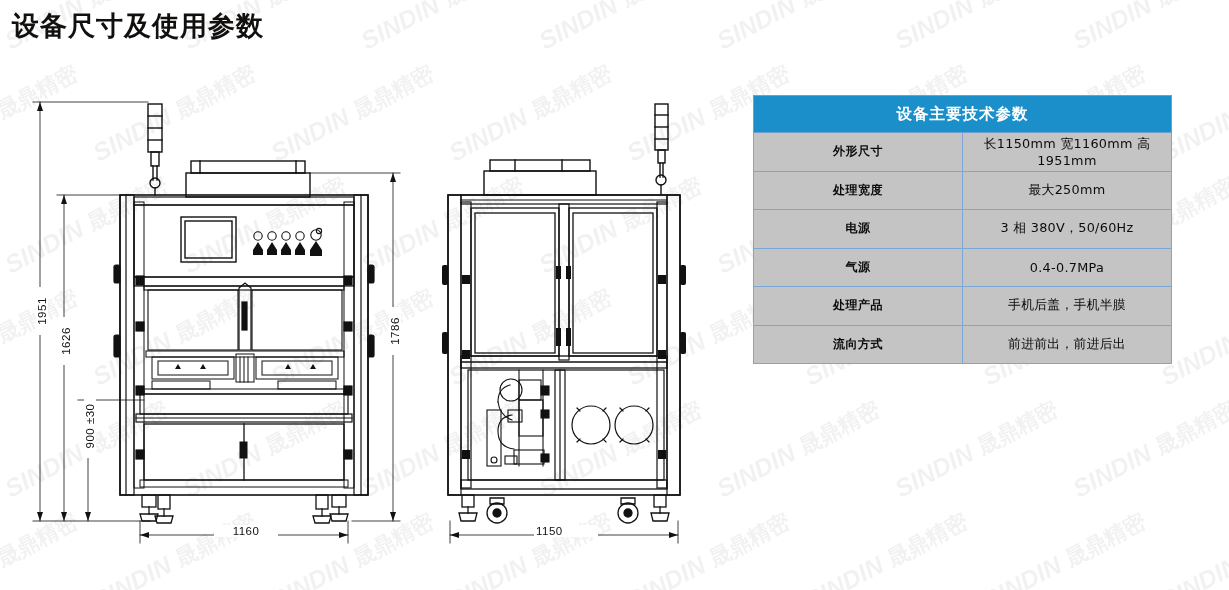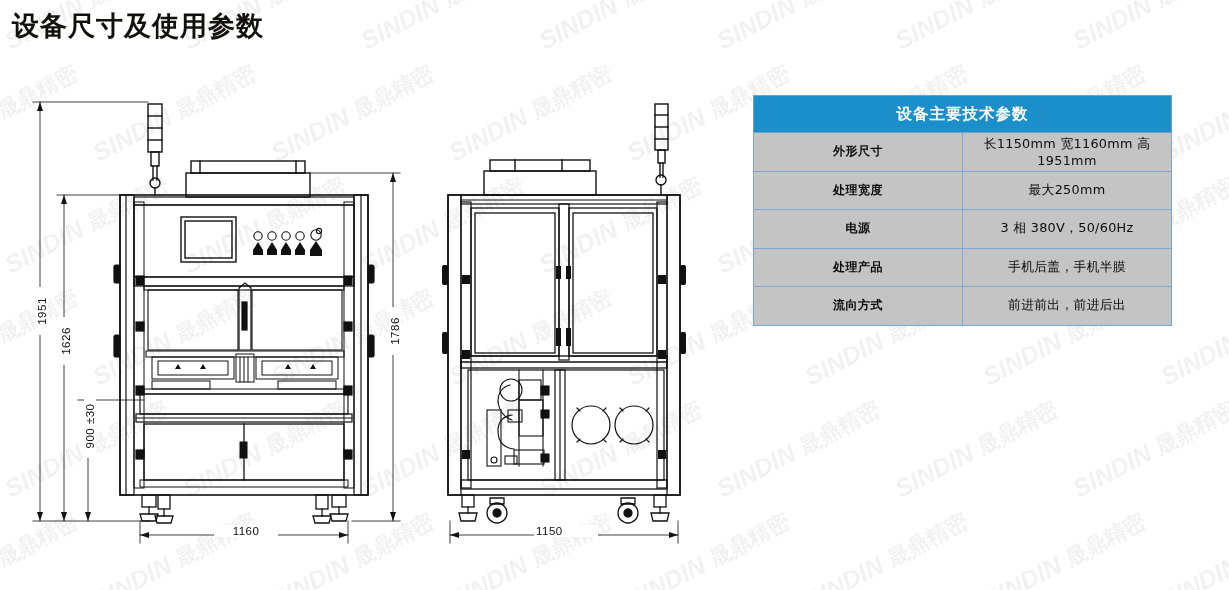--- a/index.html
+++ b/index.html
@@ -479,20 +479,24 @@
         </tr>
         <tr>
           <td class="k">处理宽度</td>
           <td class="v">最大250mm</td>
         </tr>
         <tr>
           <td class="k">电源</td>
           <td class="v">3 相 380V，50/60Hz</td>
         </tr>
         <tr>
+          <td class="k">气源</td>
+          <td class="v">0.4-0.7MPa</td>
+        </tr>
+        <tr>
           <td class="k">处理产品</td>
           <td class="v">手机后盖，手机半膜</td>
         </tr>
         <tr>
           <td class="k">流向方式</td>
           <td class="v">前进前出，前进后出</td>
         </tr>
       </tbody>
   </table>
 

